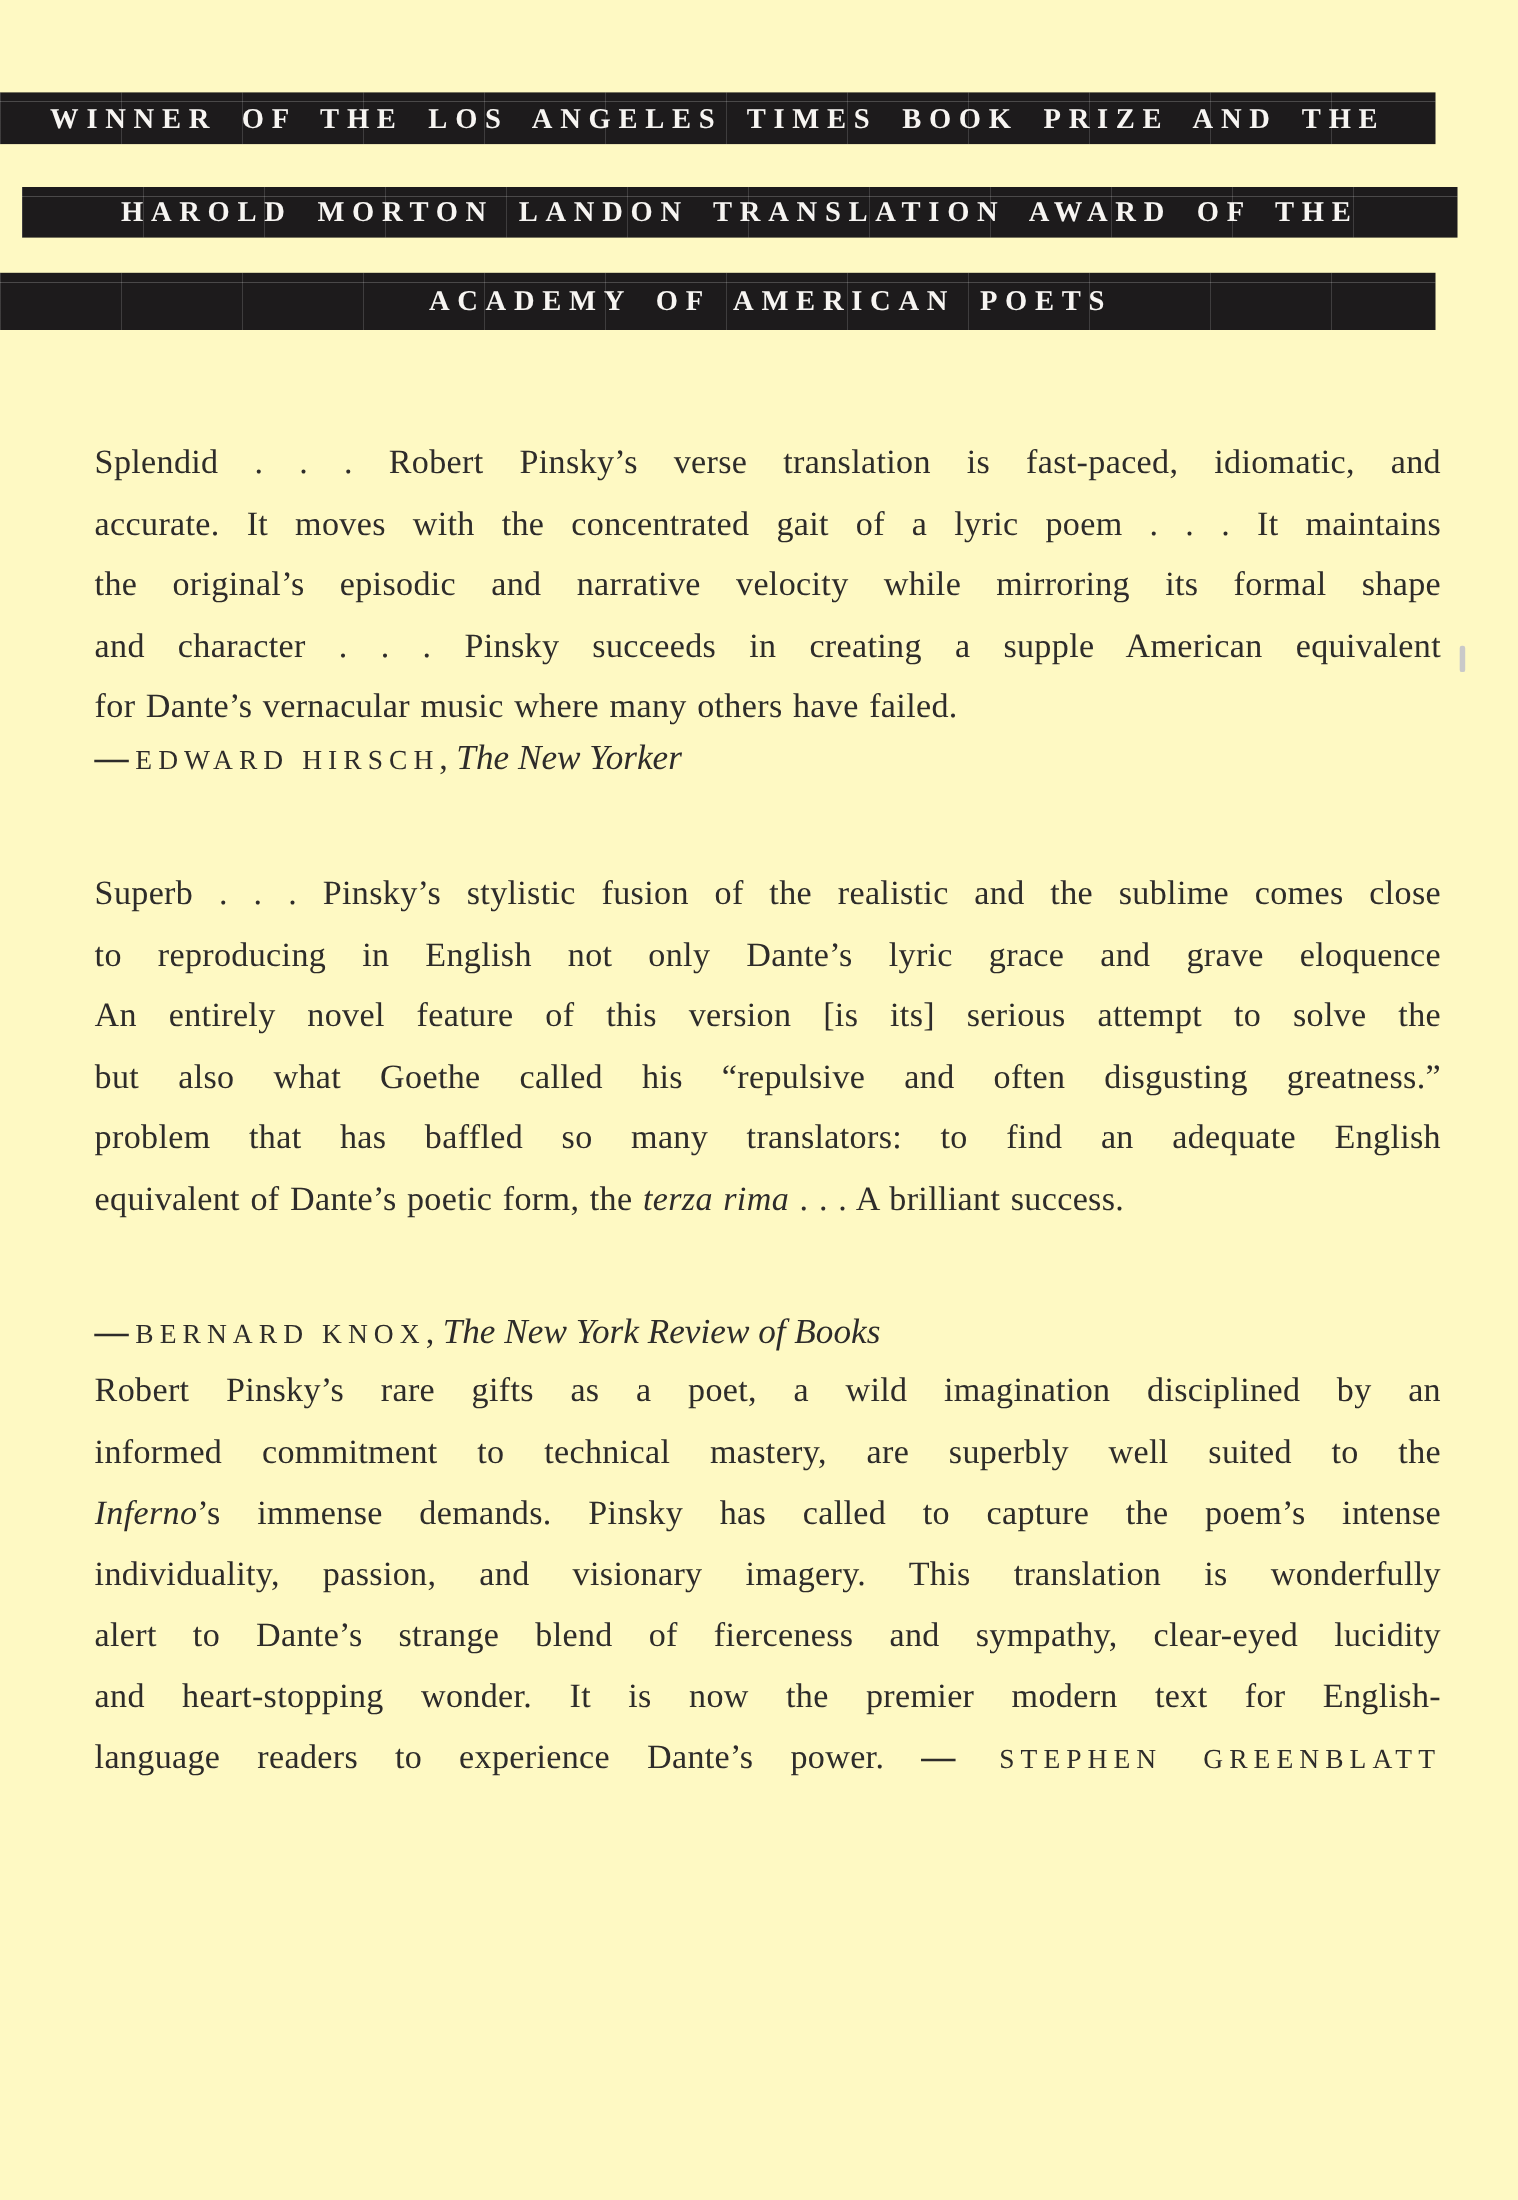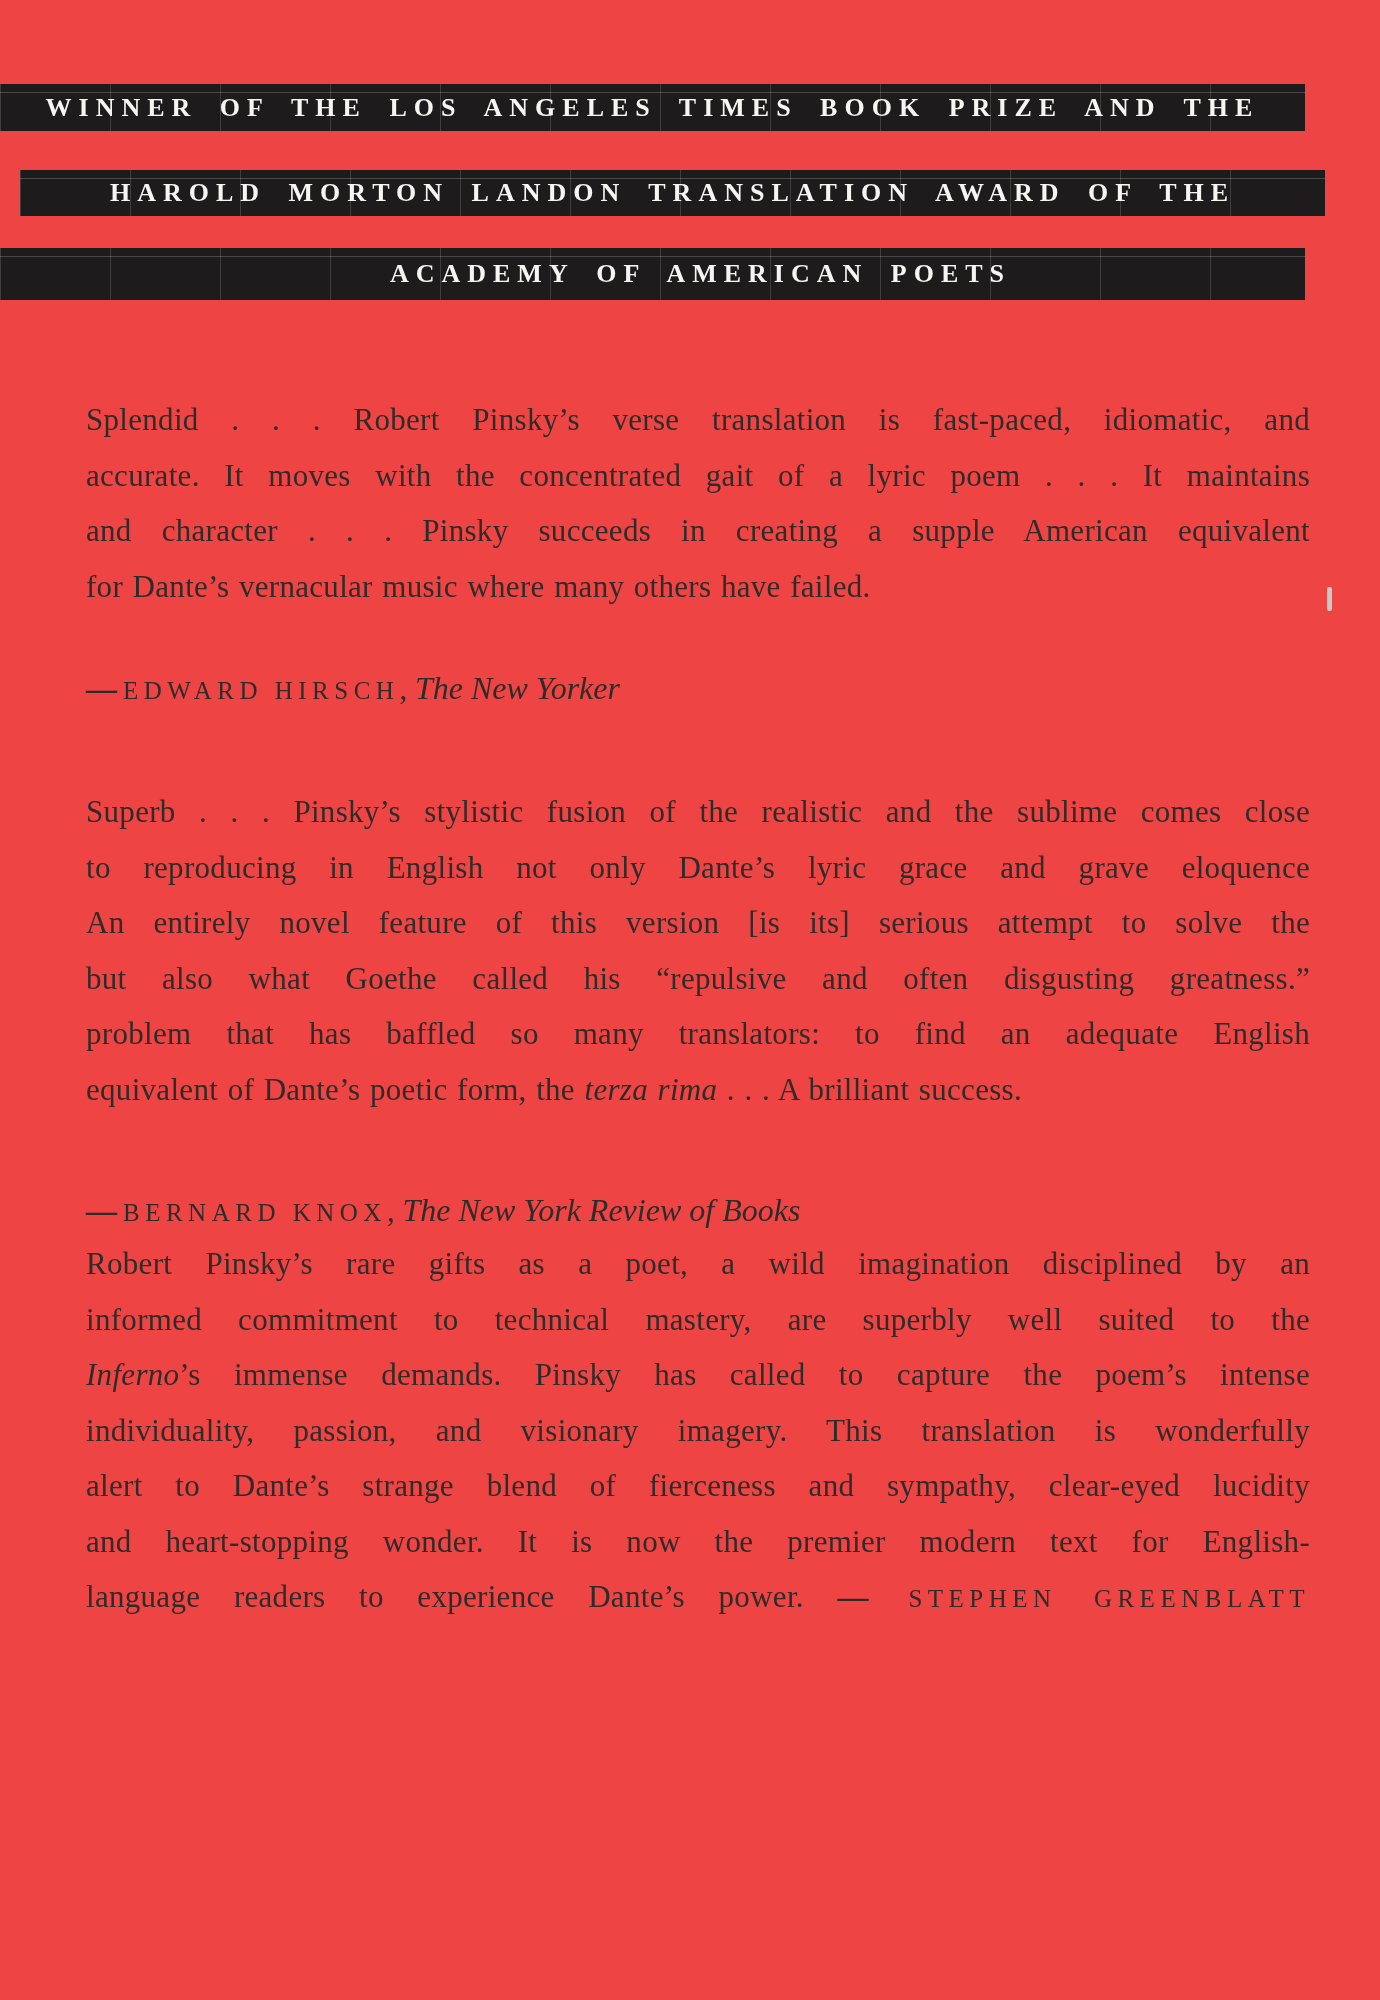--- a/index.html
+++ b/index.html
@@ -42,35 +42,36 @@
   .credit{font-size:26px;line-height:34px;}
   .credit+.credit{margin-top:12px;}
   .publisher{font-size:35px;line-height:44px;margin-top:10px;letter-spacing:1px;}
   .website{font-size:27px;line-height:34px;margin-top:26px;}
   
   .scan-mark{position:absolute;left:1327px;top:587px;width:5px;height:24px;background:#c9c9c9;border-radius:2px;}
 </style>
 </head>
 <body>
 
-<div class="page" style="background-color: #ef4444; color: rgb(46, 44, 42);">
+<div class="page" style="background-color: #fef9c3; color: rgb(46, 44, 42);">
 
   <div class="banner banner-1" style="background-color: rgb(29, 27, 28); color: rgb(247, 245, 242);">
     <span class="banner-text">WINNER OF THE LOS ANGELES TIMES BOOK PRIZE AND THE</span>
   </div>
   <div class="banner banner-2" style="background-color: rgb(29, 27, 28); color: rgb(247, 245, 242); margin-left: 20px;">
     <span class="banner-text">HAROLD MORTON LANDON TRANSLATION AWARD OF THE</span>
   </div>
   <div class="banner banner-3" style="background-color: rgb(29, 27, 28); color: rgb(247, 245, 242);">
     <span class="banner-text">ACADEMY OF AMERICAN POETS</span>
   </div>
 
   <div class="quote quote-1">
       <div class="line j"><span>Splendid . . . Robert Pinsky’s verse translation is fast-paced, idiomatic, and</span></div>
       <div class="line j"><span>accurate. It moves with the concentrated gait of a lyric poem . . . It maintains</span></div>
+      <div class="line j"><span>the original’s episodic and narrative velocity while mirroring its formal shape</span></div>
       <div class="line j"><span>and character . . . Pinsky succeeds in creating a supple American equivalent</span></div>
       <div class="line plain"><span>for Dante’s vernacular music where many others have failed.</span></div>
     </div>
   <div class="attr attr-1">
     <span class="dash">—</span><span class="caps">EDWARD HIRSCH</span><span>,</span> <span class="it">The New Yorker</span>
   </div>
 
   <div class="quote quote-2">
       <div class="line j"><span>Superb . . . Pinsky’s stylistic fusion of the realistic and the sublime comes close</span></div>
       <div class="line j"><span>to reproducing in English not only Dante’s lyric grace and grave eloquence</span></div>

